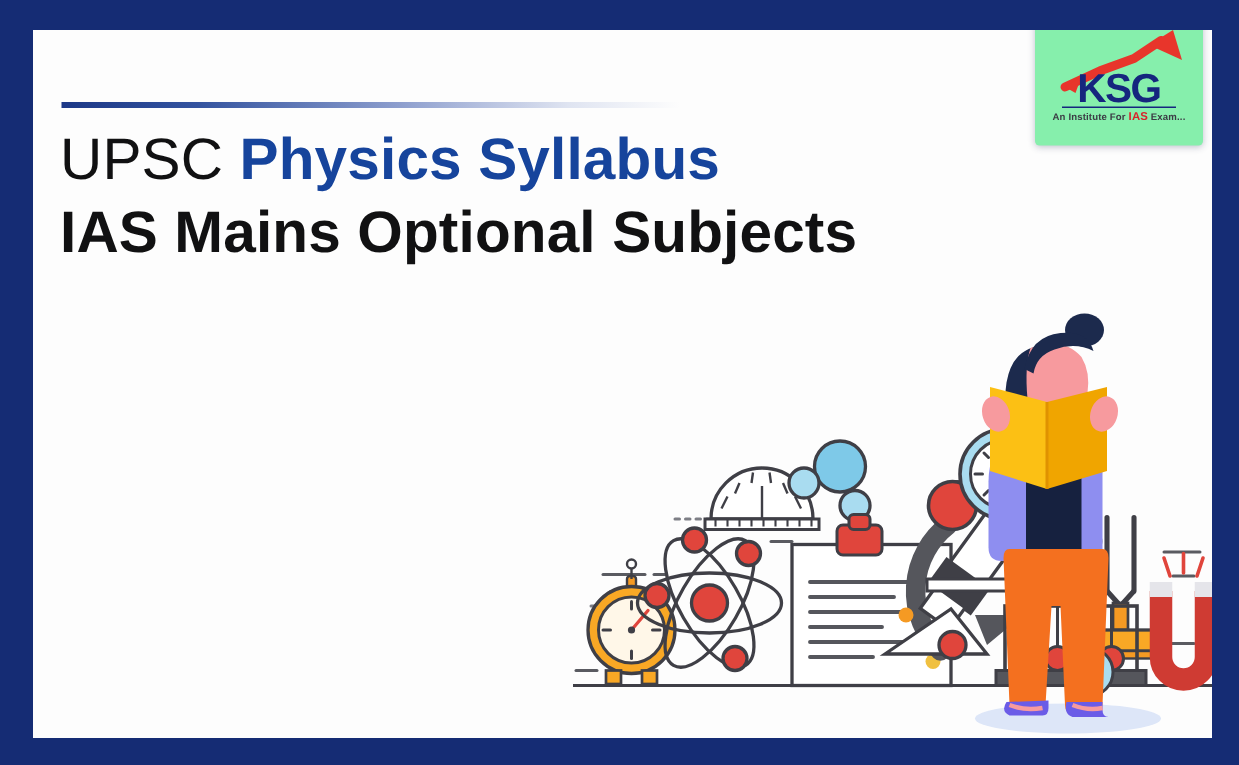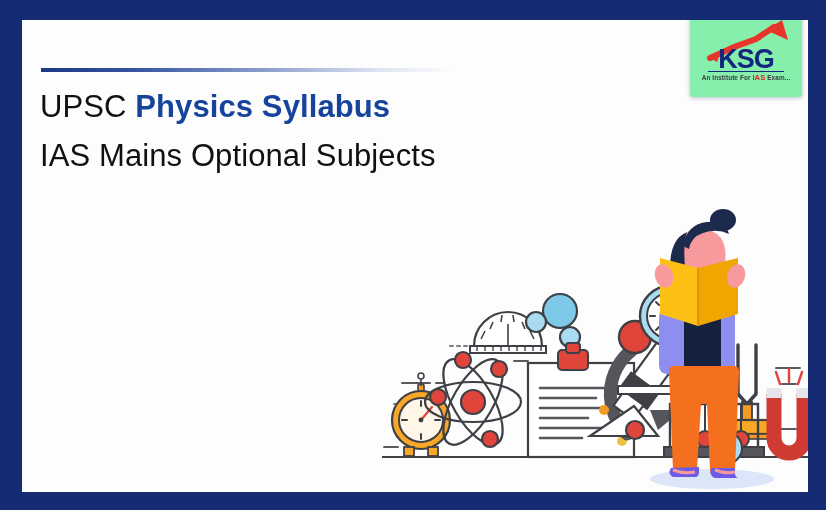--- a/index.html
+++ b/index.html
@@ -44,34 +44,34 @@
   }
 
   
   #headline-block {
     position: absolute;
     left: 18px;
     top: 62px;
     width: 600px;
   }
   .title-line {
-    font-size: 31px;
+    font-size: 39px;
     line-height: 49px;
     color: #111112;
     letter-spacing: 0.1px;
     white-space: nowrap;
   }
   .title-line.first { font-weight: 400; }
   .hl-blue {
     color: #16449c;
     font-weight: 700;
   }
   .title-line.second {
-    font-weight: 400;
-    font-size: 31px;
+    font-weight: 700;
+    font-size: 39px;
   }
 
   
   #logo-card {
     position: absolute;
     left: 668px;
     top: -10px;
     width: 112px;
     height: 87px;
     background: #86efac;

